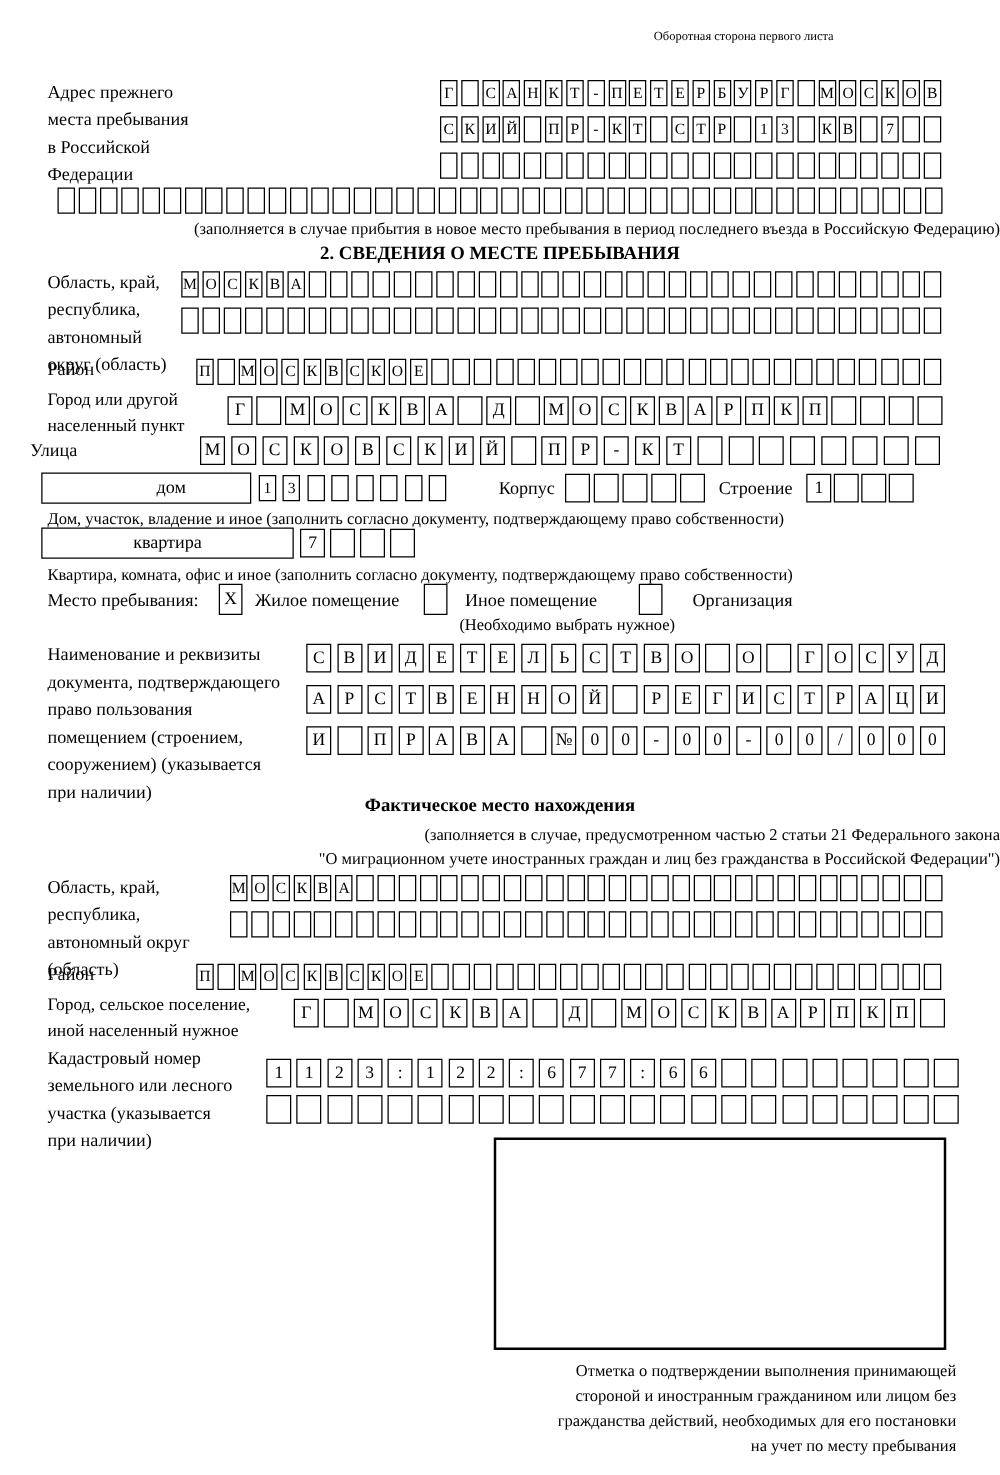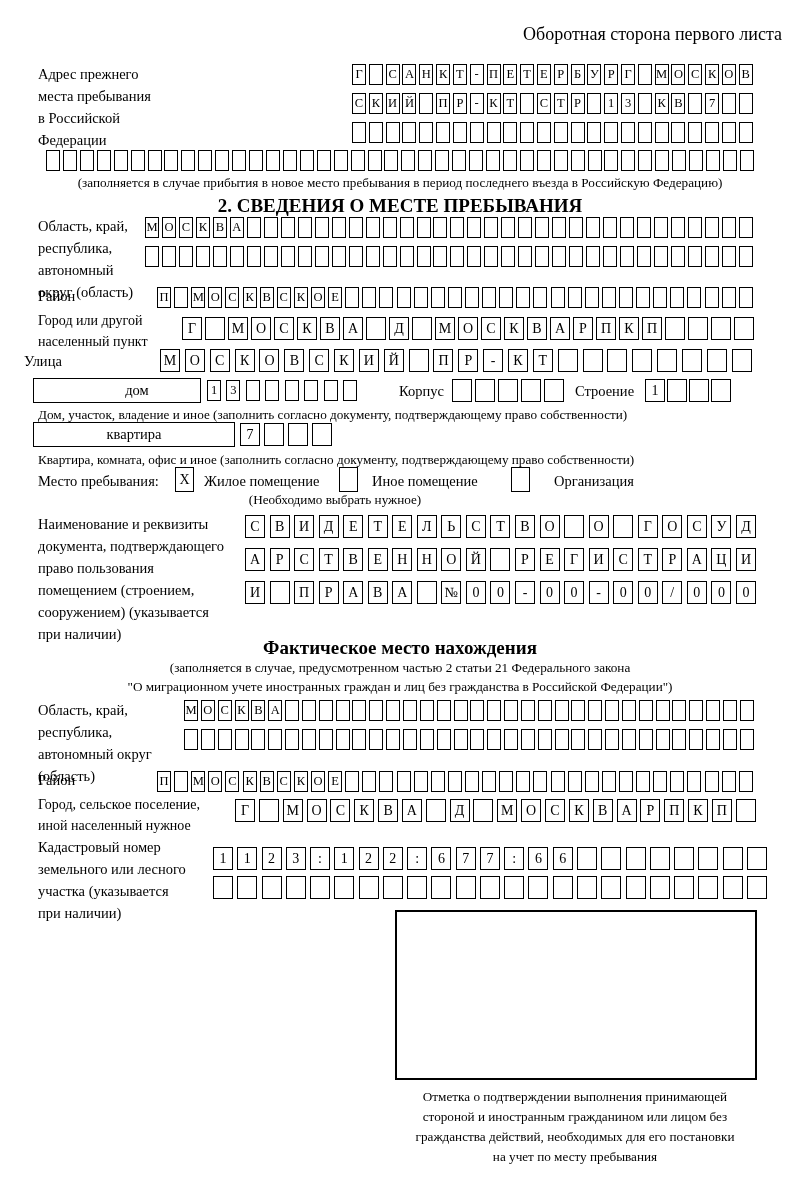--- a/index.html
+++ b/index.html
@@ -2,39 +2,39 @@
 <html><head>
 <meta charset="utf-8">
 <style>
   html,body{margin:0;padding:0;background:#fff;}
   #page{position:relative;width:800px;height:1180px;background:#fff;color:#000;
         font-family:"Liberation Serif",serif;overflow:hidden;}
   .abs{position:absolute;}
   .lbl{font-size:14.5px;line-height:22px;white-space:nowrap;}
   .lbl2{font-size:14px;line-height:21px;white-space:nowrap;}
   .cap{font-size:13.2px;white-space:nowrap;}
-  .center{text-align:center;white-space:normal;}
-  .title{font-weight:bold;font-size:19px;text-align:center;width:800px;left:0;}
+  .center{text-align:right;white-space:normal;}
+  .title{font-weight:bold;font-size:15px;text-align:center;width:800px;left:0;}
   .cells{display:flex;justify-content:space-between;}
   .cell{box-sizing:border-box;border:1.6px solid #000;background:#fff;
         display:flex;align-items:center;justify-content:center;flex:0 0 auto;}
   .small .cell{width:14px;height:21px;font-size:12.5px;}
   .big .cell{width:20px;height:23px;font-size:14px;}
   .longbox{box-sizing:border-box;border:1.6px solid #000;display:flex;
            align-items:center;justify-content:center;font-size:14.5px;}
   .checkbox{box-sizing:border-box;border:1.6px solid #000;width:19px;height:25px;
             display:flex;align-items:center;justify-content:center;font-size:14px;}
   .stampbox{box-sizing:border-box;border:2px solid #000;background:#fff;}
 </style>
 </head>
 <body>
 
 <div id="page">
 
-  <div class="abs cap" style="top:24px;left:523px;font-size:18px;">Оборотная сторона первого листа</div>
+  <div class="abs cap" style="top:24px;left:523px;font-size:10px;">Оборотная сторона первого листа</div>
 
   <div class="abs lbl" style="top:63px;left:38px;">
       <div>Адрес прежнего</div>
       <div>места пребывания</div>
       <div>в Российской</div>
       <div>Федерации</div>
     </div>
   <div class="abs cells small" style="top:64px;left:352px;width:401px;">
       <span class="cell">Г</span>
       <span class="cell"></span>

